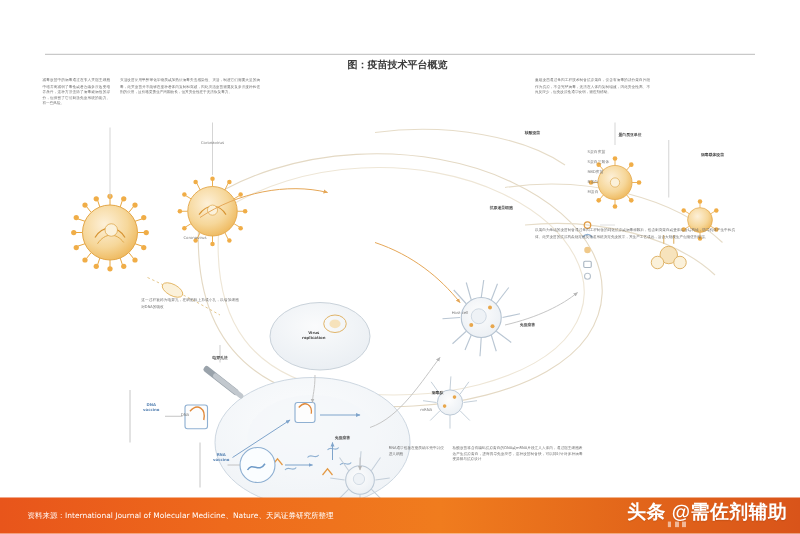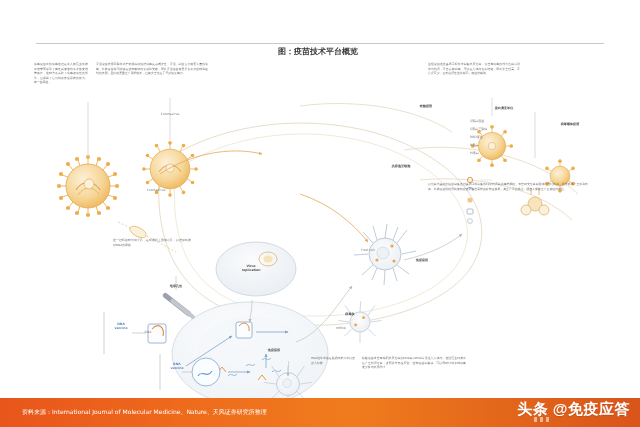--- a/index.html
+++ b/index.html
@@ -451,15 +451,15 @@
   <div class="lbl lbl-b" style="left:252px;top:348px;width:44px;">免疫应答</div>
 
   <div class="lbl lbl-b" style="left:400px;top:258px;width:44px;">免疫应答</div>
 
   <div class="lbl lbl-b" style="left:378px;top:164px;width:46px;">抗原递呈细胞</div>
 
   <div class="topstrip"></div>
   <div class="footer"></div>
   <div class="source">资料来源：International Journal of Molecular Medicine、Nature、天风证券研究所整理</div>
   <div class="wm-dots"></div>
-  <div class="watermark">头条 @免疫应答</div>
+  <div class="watermark">头条 @需佐剂辅助</div>
 
 </div>
 
 </body></html>

